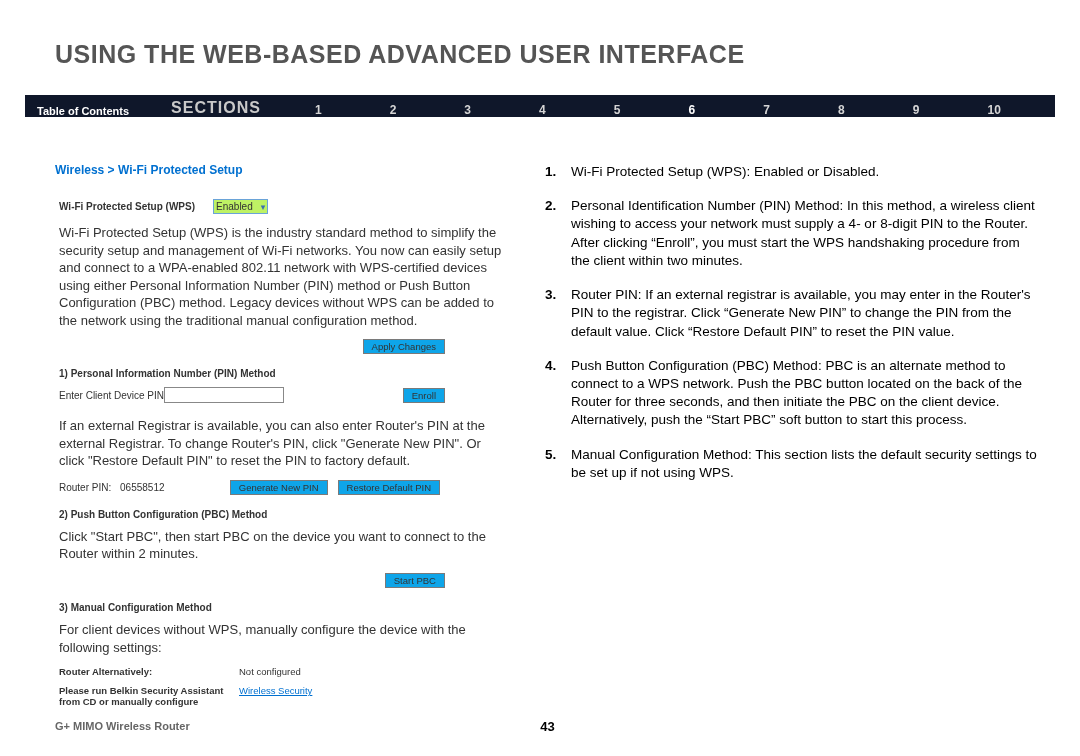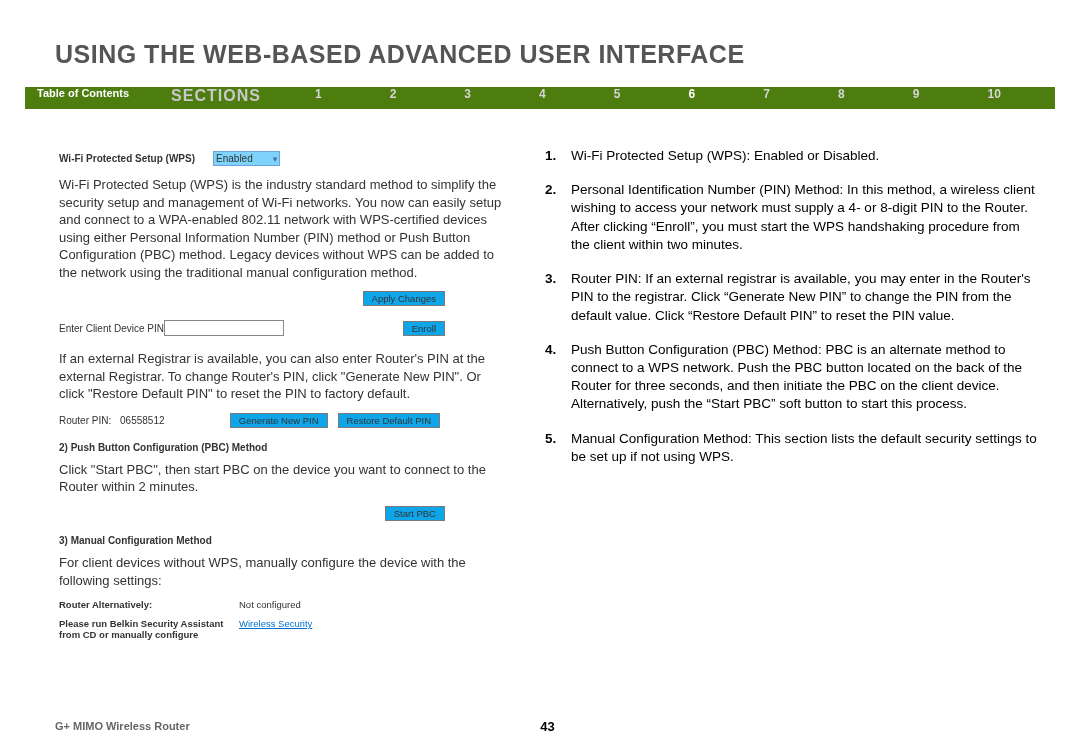--- a/index.html
+++ b/index.html
@@ -13,25 +13,25 @@
   }
   .page-title {
     font-size: 25px;
     font-weight: bold;
     letter-spacing: 0.5px;
     color: #555;
     padding: 40px 0 10px 55px;
     text-transform: uppercase;
   }
   .nav-bar {
-    background: #4d7c0f;
+    background: #0f172a;
     height: 22px;
-    margin: 8px 25px;
-    display: flex;
-    align-items: flex-start;
+    margin: 16px 25px;
+    display: flex;
+    align-items: flex-end;
     font-size: 11px;
     color: #fff;
   }
   .nav-toc {
     font-weight: bold;
     padding: 0 12px;
   }
   .nav-sections {
     font-size: 16px;
     font-weight: bold;
@@ -64,24 +64,24 @@
     font-size: 12px;
     margin-bottom: 18px;
   }
   .wps-section { padding: 4px 0 0 4px; }
   .wps-row1 { display: flex; align-items: center; gap: 18px; margin-bottom: 10px; }
   .wps-label { font-weight: bold; font-size: 10px; }
   .wps-select {
     border: 1px solid #6aa3d8;
     font-size: 10px;
     padding: 1px 2px;
-    background: #7dd3fc;
+    background: #bef264;
     display: inline-flex;
     align-items: center;
-    gap: 20px;
+    gap: 8px;
   }
   .wps-select .chev {
     color: #3a6fb0;
     font-size: 9px;
   }
   .para { font-size: 13px; line-height: 1.35; margin-bottom: 10px; color: #333; }
   .btn {
     background: #0ea5e9;
     border: 1px solid #7a7a7a;
     font-size: 9.5px;
@@ -148,33 +148,35 @@
     <span class="nav-num active">6</span>
     <span class="nav-num">7</span>
     <span class="nav-num">8</span>
     <span class="nav-num">9</span>
     <span class="nav-num">10</span>
   </div>
 </div>
 
 <div class="content">
   <div class="left-col">
+    <div class="breadcrumb">Wireless &gt; Wi-Fi Protected Setup</div>
     <div class="wps-section">
       <div class="wps-row1">
         <span class="wps-label">Wi-Fi Protected Setup (WPS)</span>
         <span class="wps-select">
           <span>Enabled</span>
           <span class="chev">▾</span>
         </span>
       </div>
       <div class="para">Wi-Fi Protected Setup (WPS) is the industry standard method to simplify the security setup and management of Wi-Fi networks. You now can easily setup and connect to a WPA-enabled 802.11 network with WPS-certified devices using either Personal Information Number (PIN) method or Push Button Configuration (PBC) method. Legacy devices without WPS can be added to the network using the traditional manual configuration method.</div>
       <div class="btn-row-right">
         <span class="btn">Apply Changes</span>
       </div>
 
+      <div class="sub-head">1) Personal Information Number (PIN) Method</div>
       <div class="pin-row">
         <span>Enter Client Device PIN</span>
         <span class="input-box"></span>
         <span class="spacer"></span>
         <span class="btn" style="margin-right:60px;">Enroll</span>
       </div>
       <div class="para">If an external Registrar is available, you can also enter Router's PIN at the external Registrar. To change Router's PIN, click "Generate New PIN". Or click "Restore Default PIN" to reset the PIN to factory default.</div>
       <div class="router-pin-row">
         <span>
           <span>Router PIN:</span>

